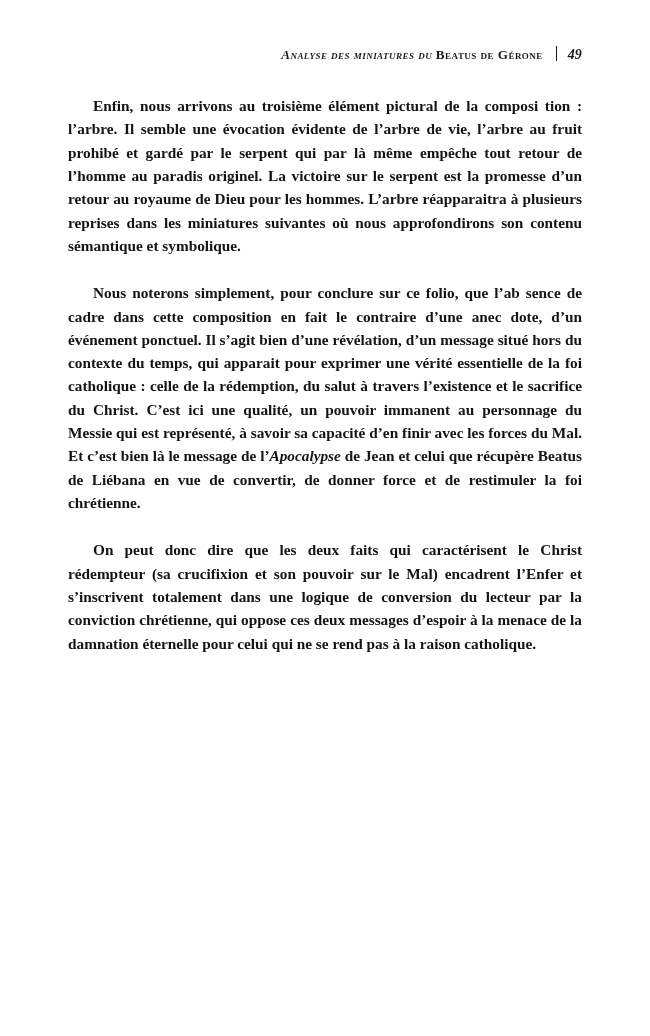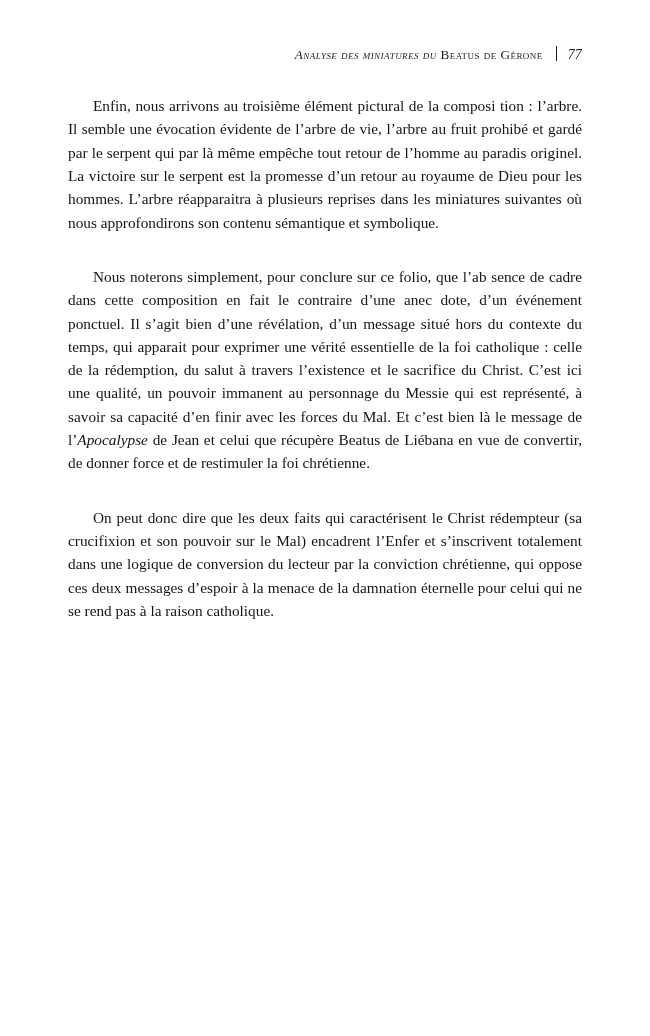--- a/index.html
+++ b/index.html
@@ -21,20 +21,21 @@
     left: 0;
     width: 650px;
     height: 1036px;
     background: #ffffff;
   }
   .content {
     position: absolute;
     left: 68px;
     top: 44px;
     width: 514px;
+    font-weight: bold;
   }
   
   .running-head {
     display: flex;
     align-items: baseline;
     justify-content: flex-end;
     width: 100%;
     height: 20px;
     font-size: 12.2px;
     letter-spacing: 0.01em;
@@ -71,36 +72,36 @@
     margin: 0;
     font-size: 15.3px;
     line-height: 1.525;
     text-align: justify;
     text-justify: inter-word;
     hyphens: manual;
     text-indent: 25px;
     color: #141414;
   }
   p.para.gap {
-    margin-top: 31px;
+    margin-top: 24px;
   }
   p.para .ital {
     font-style: italic;
   }
 </style>
 </head>
 <body>
 
 <div class="page">
   <div class="content">
 
     <div class="running-head">
       <span class="rh-text"><span class="ital">Analyse des miniatures du</span> <span>Beatus de Gérone</span></span>
       <span class="rh-rule"></span>
-      <span class="rh-folio">77</span>
+      <span class="rh-folio">49</span>
     </div>
 
     <div class="body-text">
       <p class="para"><span>Enfin, nous arrivons au troisième élément pictural de la composi­ tion : l’arbre. Il semble une évocation évidente de l’arbre de vie, l’arbre au fruit prohibé et gardé par le serpent qui par là même empêche tout retour de l’homme au paradis originel. La victoire sur le serpent est la promesse d’un retour au royaume de Dieu pour les hommes. L’arbre réapparaitra à plusieurs reprises dans les miniatures suivantes où nous approfondirons son contenu sémantique et symbolique.</span></p>
       <p class="para gap"><span>Nous noterons simplement, pour conclure sur ce folio, que l’ab­ sence de cadre dans cette composition en fait le contraire d’une anec­ dote, d’un événement ponctuel. Il s’agit bien d’une révélation, d’un message situé hors du contexte du temps, qui apparait pour exprimer une vérité essentielle de la foi catholique : celle de la rédemption, du salut à travers l’existence et le sacrifice du Christ. C’est ici une qualité, un pouvoir immanent au personnage du Messie qui est représenté, à savoir sa capacité d’en finir avec les forces du Mal. Et c’est bien là le message de l’</span><span class="ital">Apocalypse</span><span> de Jean et celui que récupère Beatus de Liébana en vue de convertir, de donner force et de restimuler la foi chrétienne.</span></p>
       <p class="para gap"><span>On peut donc dire que les deux faits qui caractérisent le Christ rédempteur (sa crucifixion et son pouvoir sur le Mal) encadrent l’Enfer et s’inscrivent totalement dans une logique de conversion du lecteur par la conviction chrétienne, qui oppose ces deux messages d’espoir à la menace de la damnation éternelle pour celui qui ne se rend pas à la raison catholique.</span></p>
     </div>
 
   </div>
 </div>

